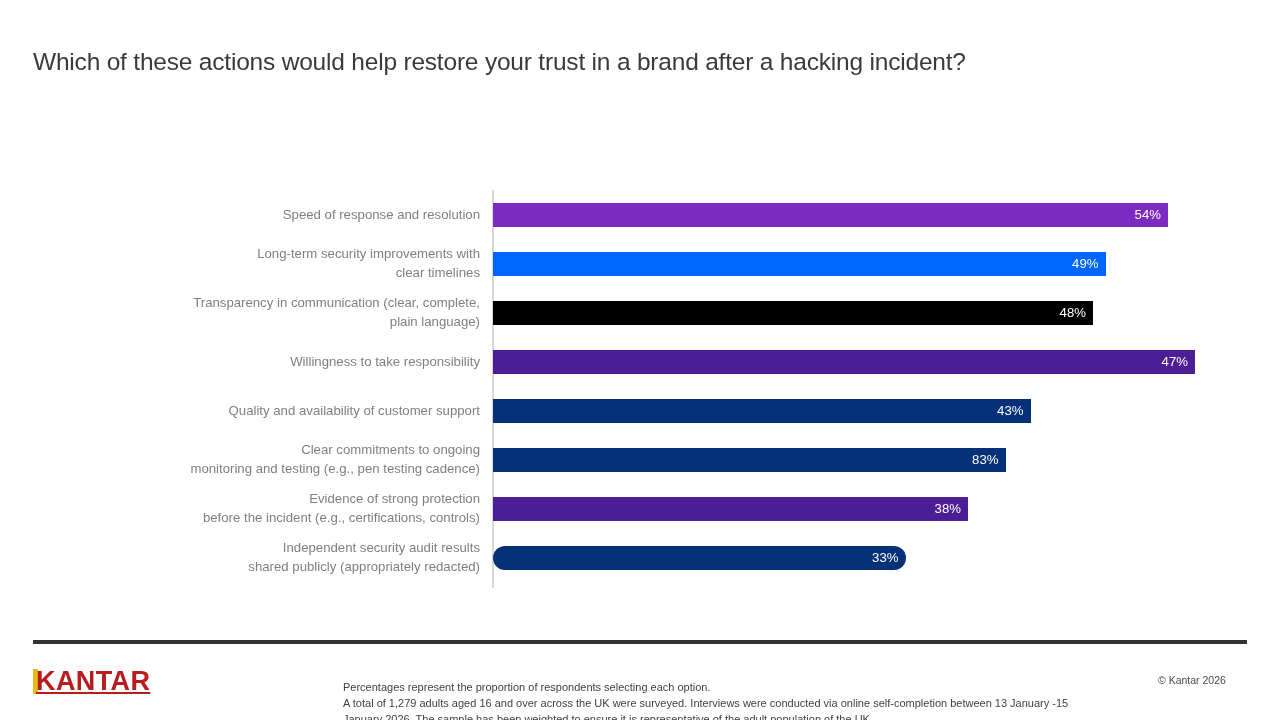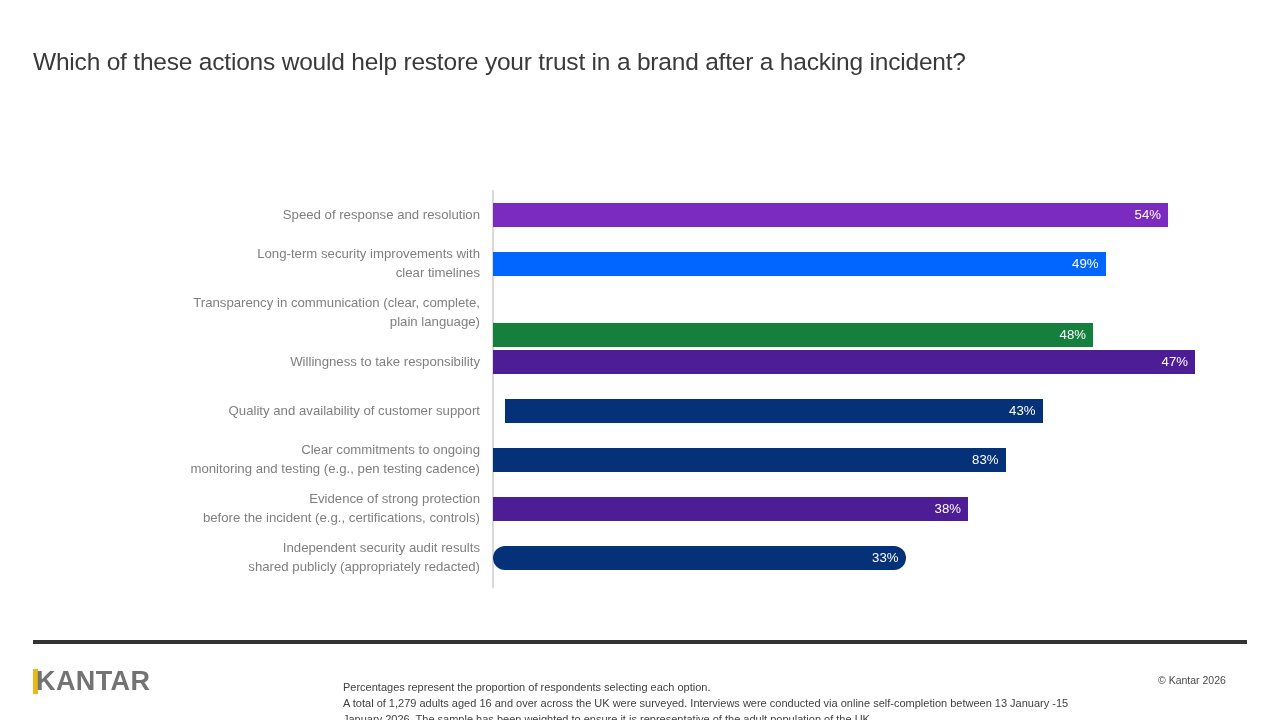--- a/index.html
+++ b/index.html
@@ -108,24 +108,25 @@
   }
   .logo-accent {
     width: 5px;
     height: 25px;
     background: #e8b91a;
     margin-right: 1px;
   }
   .logo-text {
     font-size: 27px;
     font-weight: bold;
-    color: #737373;
+    color: #b91c1c;
     letter-spacing: 0.4px;
     line-height: 1;
     margin-left: -3px;
+    text-decoration: underline;
   }
   .footnote {
     position: absolute;
     left: 343px;
     top: 680px;
     width: 730px;
     font-size: 11px;
     color: #3f3f3f;
     line-height: 1.45;
   }
@@ -163,37 +164,37 @@
         <div class="bar-track">
           <div class="bar" style="width: 612.5px; background: rgb(0, 102, 255);">
             <span class="bar-value">49%</span>
           </div>
         </div>
       </div>
       <div class="row">
         <div class="row-label">Transparency in communication (clear, complete,
 plain language)</div>
         <div class="bar-track">
-          <div class="bar" style="width: 600px; background: #15803d; margin-top: 22px;">
+          <div class="bar" style="width: 600px; background: #000000;">
             <span class="bar-value">48%</span>
           </div>
         </div>
       </div>
       <div class="row">
         <div class="row-label">Willingness to take responsibility</div>
         <div class="bar-track">
           <div class="bar" style="width: 702px; background: #4c1d95;">
             <span class="bar-value">47%</span>
           </div>
         </div>
       </div>
       <div class="row">
         <div class="row-label">Quality and availability of customer support</div>
         <div class="bar-track">
-          <div class="bar" style="width: 537.5px; background: rgb(5, 49, 120); margin-left: 12px;">
+          <div class="bar" style="width: 537.5px; background: rgb(5, 49, 120);">
             <span class="bar-value">43%</span>
           </div>
         </div>
       </div>
       <div class="row">
         <div class="row-label">Clear commitments to ongoing
 monitoring and testing (e.g., pen testing cadence)</div>
         <div class="bar-track">
           <div class="bar" style="width: 512.5px; background: rgb(5, 49, 120);">
             <span class="bar-value">83%</span>

